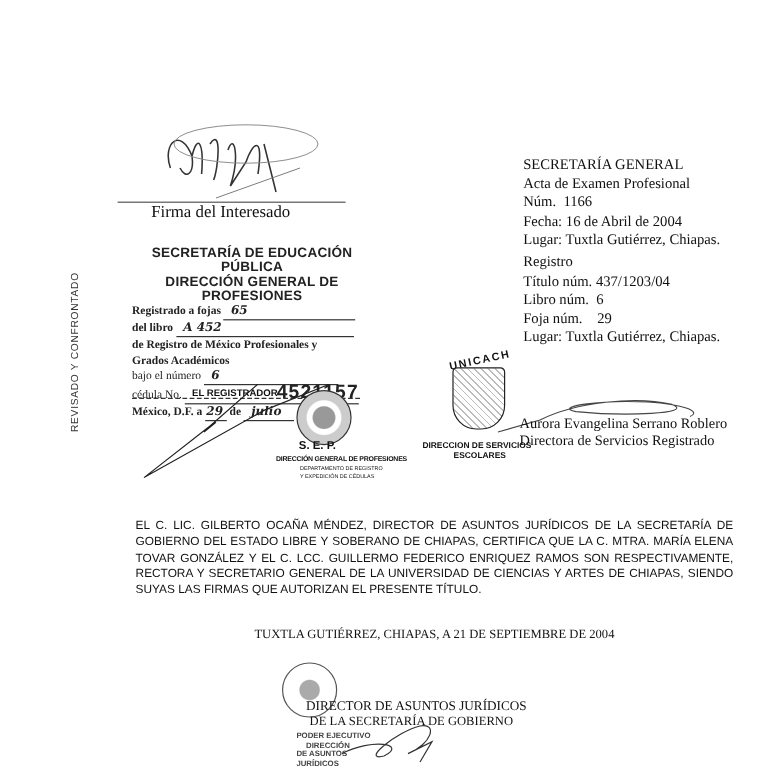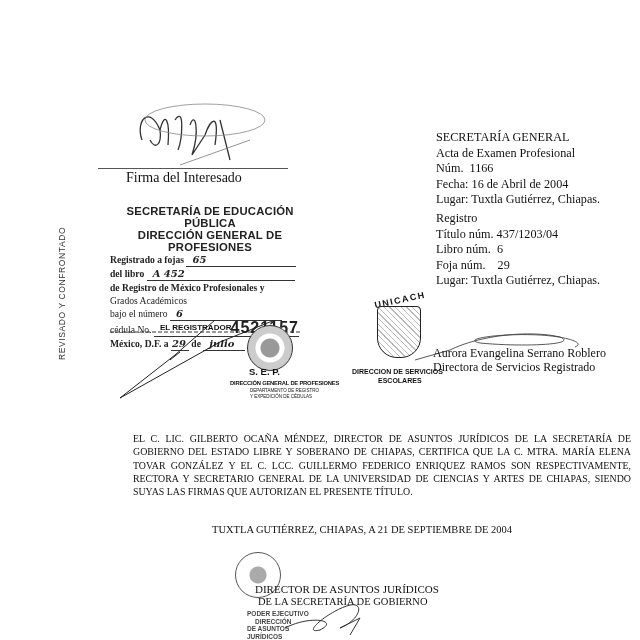--- a/index.html
+++ b/index.html
@@ -34,21 +34,21 @@
 
     
     #unicach-label { left:374px; top:295px; font-family:"Liberation Sans", sans-serif; font-size:9px; font-weight:bold; letter-spacing:1.5px; transform:rotate(-12deg); }
     #unicach-shield { left:377px; top:306px; width:42px; height:50px; border:1.6px solid #222; border-radius:4px 4px 20px 20px; background:repeating-linear-gradient(45deg,#fff 0 3px,#bbb 3px 4px); }
     #dse1 { left:352px; top:368px; font-family:"Liberation Sans", sans-serif; font-size:7px; font-weight:bold; }
     #dse2 { left:378px; top:377px; font-family:"Liberation Sans", sans-serif; font-size:7px; font-weight:bold; }
     #aurora-name { left:433px; top:346px; font-size:12px; }
     #aurora-title { left:433px; top:360px; font-size:12px; }
 
     
-    #cert { left:113px; top:432px; width:498px; font-size:9.9px; line-height:13.3px; text-align:justify; text-transform:uppercase; letter-spacing:0; font-family:Liberation Serif, serif;margin-left:20px; }
+    #cert { left:113px; top:432px; width:498px; font-size:9.9px; line-height:13.3px; text-align:justify; text-transform:uppercase; letter-spacing:0; font-family:Liberation Sans, sans-serif; }
     #place-date { left:212px; top:524px; font-size:10.5px;text-align:center; }
     #gob-seal { left:235px; top:552px; width:44px; height:44px; border-radius:50%; border:1.5px solid #555; background:radial-gradient(circle,#aaa 0 8px,#fff 9px); }
     #dir-jur1 { left:255px; top:583px; font-size:11px; }
     #dir-jur2 { left:258px; top:596px; font-size:10.5px; }
     #poder { left:247px; top:610px; font-size:6.5px; line-height:7.5px; font-family:"Liberation Sans", sans-serif; font-weight:bold; color:#444; }
   </style>
 </head>
 <body>
 
 <svg id="sig1" class="abs" width="150" height="70" viewBox="0 0 150 70">
@@ -84,21 +84,21 @@
   <div class="st-h">DIRECCIÓN GENERAL DE PROFESIONES</div>
   <div class="st-row">
     <span>Registrado a fojas</span>
     <span class="st-line" style="width:110px"><span class="hand">65</span></span>
   </div>
   <div class="st-row">
     <span>del libro</span>
     <span class="st-line" style="width:148px"><span class="hand">A 452</span></span>
   </div>
   <div class="st-row">de Registro de México Profesionales y</div>
-  <div class="st-row" style="font-weight:normal">Grados Académicos</div>
+  <div class="st-row" style="font-weight:bold">Grados Académicos</div>
   <div class="st-row">
     <span style="font-weight:normal">bajo el número</span>
     <span class="st-line" style="width:112px"><span class="hand">6</span></span>
   </div>
   <div class="st-row">
     <span style="font-weight:normal">cédula No.</span>
     <span class="st-line" style="width:145px;text-align:right"><span class="cedula">4521157</span></span>
   </div>
   <div class="st-row">
     <span>México, D.F. a</span>

